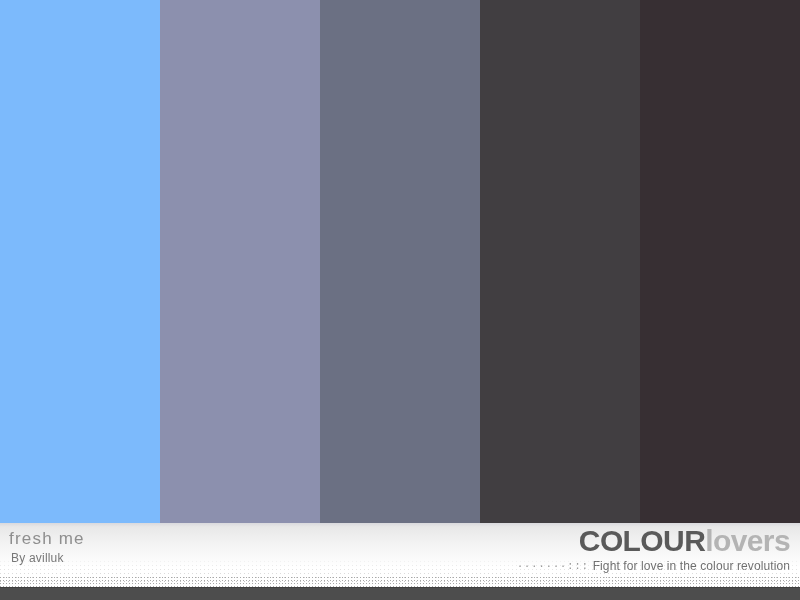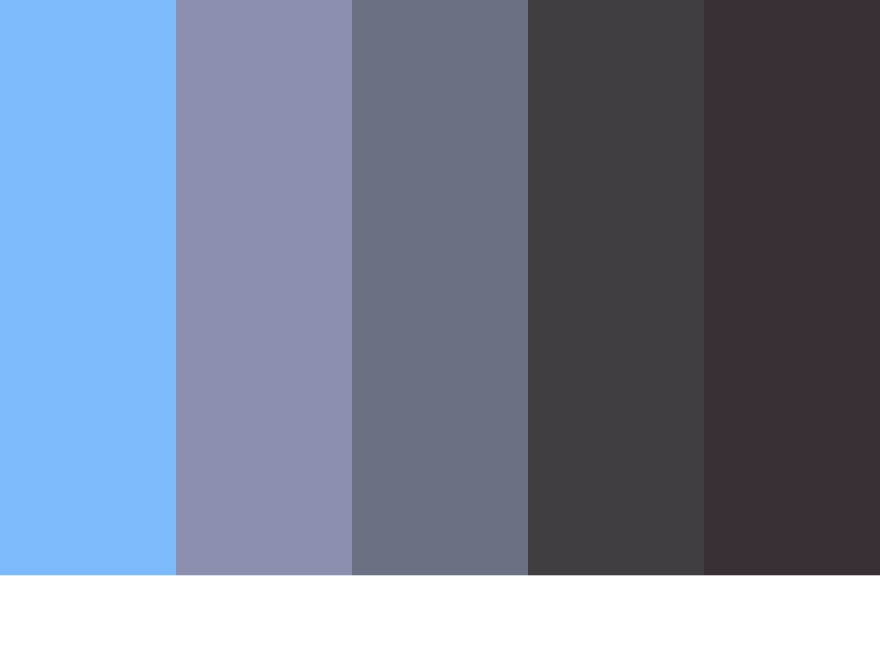--- a/index.html
+++ b/index.html
@@ -155,14 +155,35 @@
 <div id="palette-page">
 
   <div id="swatch-strip">
     <div class="swatch" style="background:#7CBAFC;"></div>
     <div class="swatch" style="background:#8C90AE;"></div>
     <div class="swatch" style="background:#6B7083;"></div>
     <div class="swatch" style="background:#413E41;"></div>
     <div class="swatch" style="background:#372F33;"></div>
   </div>
 
+  <div id="footer">
+
+    <div id="palette-meta">
+      <div id="palette-title">fresh me</div>
+      <div id="palette-author">By avilluk</div>
+    </div>
+
+    <div id="brand">
+      <div id="brand-wordmark">
+        <span id="brand-colour">COLOUR</span><span id="brand-lovers">lovers</span>
+      </div>
+      <div id="brand-tagline-row">
+        <span id="brand-tagline-dots">·······:::</span>
+        <span id="brand-tagline">Fight for love in the colour revolution</span>
+      </div>
+    </div>
+
+    <div id="footer-dots"></div>
+    <div id="footer-dots-dense"></div>
+    <div id="footer-bar"></div>
+  </div>
 
 </div>
 
 </body></html>

